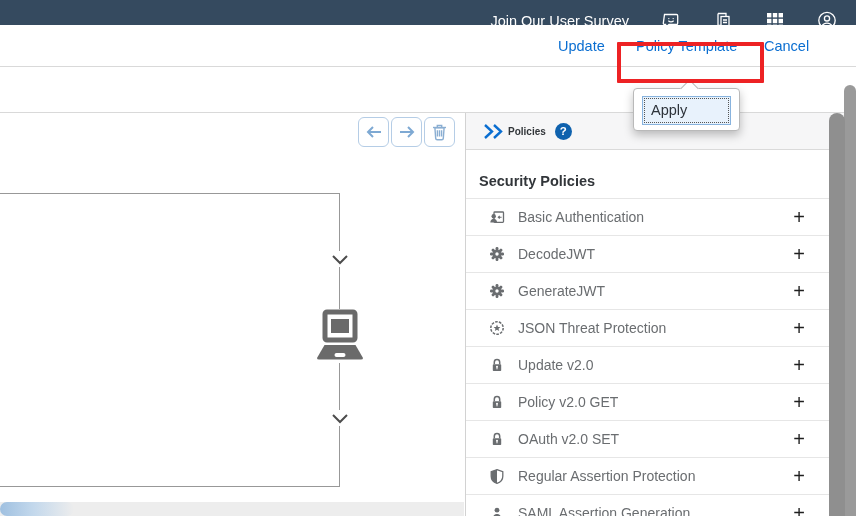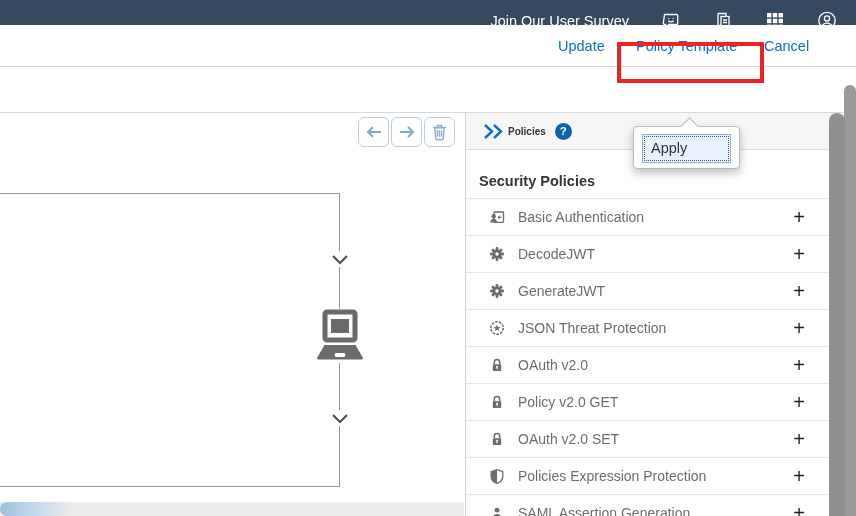--- a/index.html
+++ b/index.html
@@ -27,21 +27,21 @@
   .tb-template { left:636px; }
   .tb-cancel   { left:764px; }
   .annotation-box {
     position:absolute; left:617px; top:42px; width:147px; height:41px;
     border:4px solid #ed2224; border-radius:1px; z-index:60; pointer-events:none;
   }
   
   .popup {
     position:absolute; left:633px; top:88px; width:107px; height:43px;
     background:#fff; border:1px solid #b9b9b9; border-radius:4px;
-    box-shadow:0 4px 10px rgba(0,0,0,.25); z-index:55; padding:7px 8px;margin-top:38px;
+    box-shadow:0 4px 10px rgba(0,0,0,.25); z-index:55; padding:7px 8px;
   }
   .popup-notch {
     position:absolute; left:49px; top:-7px; width:13px; height:13px;
     background:#fff; transform:rotate(45deg);
     border-left:1px solid #b9b9b9; border-top:1px solid #b9b9b9;
   }
   .popup-item {
     position:relative; height:29px; line-height:27px; background:#e8f2fc;
     border:1px solid #88b3de; outline:1px dotted #555; outline-offset:-3px;
     color:#2d333a; font-size:14.5px; padding-left:8px; cursor:pointer;
@@ -252,21 +252,21 @@
       <span class="policy-add">+</span>
     </div>
 
     <div class="policy-row">
       <svg class="policy-icon" viewBox="0 0 16 16">
         <path d="M5.3 7.2 V5.2 a2.7 2.7 0 0 1 5.4 0 V7.2" fill="none" stroke="#6a6d70" stroke-width="1.5"></path>
         <rect x="3.8" y="7.2" width="8.4" height="6.8" rx="0.8" fill="#6a6d70"></rect>
         <circle cx="8" cy="9.8" r="1" fill="#fff"></circle>
         <rect x="7.5" y="10.2" width="1" height="2.1" fill="#fff"></rect>
       </svg>
-      <span class="policy-label">OAuth v2.0</span>
+      <span class="policy-label">Update v2.0</span>
       <span class="policy-add">+</span>
     </div>
 
     <div class="policy-row">
       <svg class="policy-icon" viewBox="0 0 16 16">
         <path d="M5.3 7.2 V5.2 a2.7 2.7 0 0 1 5.4 0 V7.2" fill="none" stroke="#6a6d70" stroke-width="1.5"></path>
         <rect x="3.8" y="7.2" width="8.4" height="6.8" rx="0.8" fill="#6a6d70"></rect>
         <circle cx="8" cy="9.8" r="1" fill="#fff"></circle>
         <rect x="7.5" y="10.2" width="1" height="2.1" fill="#fff"></rect>
       </svg>
@@ -288,21 +288,21 @@
     <div class="policy-row">
       <svg class="policy-icon" viewBox="0 0 16 16">
         <defs>
             <clipPath id="halfL">
               <rect x="0" y="0" width="8" height="16"></rect>
             </clipPath>
           </defs>
         <path d="M8 1.6 L13.8 3.7 V8.2 C13.8 11.8 11.4 14.3 8 15.3 C4.6 14.3 2.2 11.8 2.2 8.2 V3.7 Z" fill="#fff" stroke="#6a6d70" stroke-width="1.3"></path>
         <path d="M8 1.6 L13.8 3.7 V8.2 C13.8 11.8 11.4 14.3 8 15.3 C4.6 14.3 2.2 11.8 2.2 8.2 V3.7 Z" fill="#6a6d70" clip-path="url(#halfL)"></path>
       </svg>
-      <span class="policy-label">Policies Expression Protection</span>
+      <span class="policy-label">Regular Assertion Protection</span>
       <span class="policy-add">+</span>
     </div>
 
     <div class="policy-row">
       <svg class="policy-icon" viewBox="0 0 16 16">
         <circle cx="8" cy="5.2" r="2.4" fill="#6a6d70"></circle>
         <path d="M3.8 13.8 C3.8 10.6 5.8 9 8 9 C10.2 9 12.2 10.6 12.2 13.8 Z" fill="#6a6d70"></path>
       </svg>
       <span class="policy-label">SAML Assertion Generation</span>
       <span class="policy-add">+</span>

